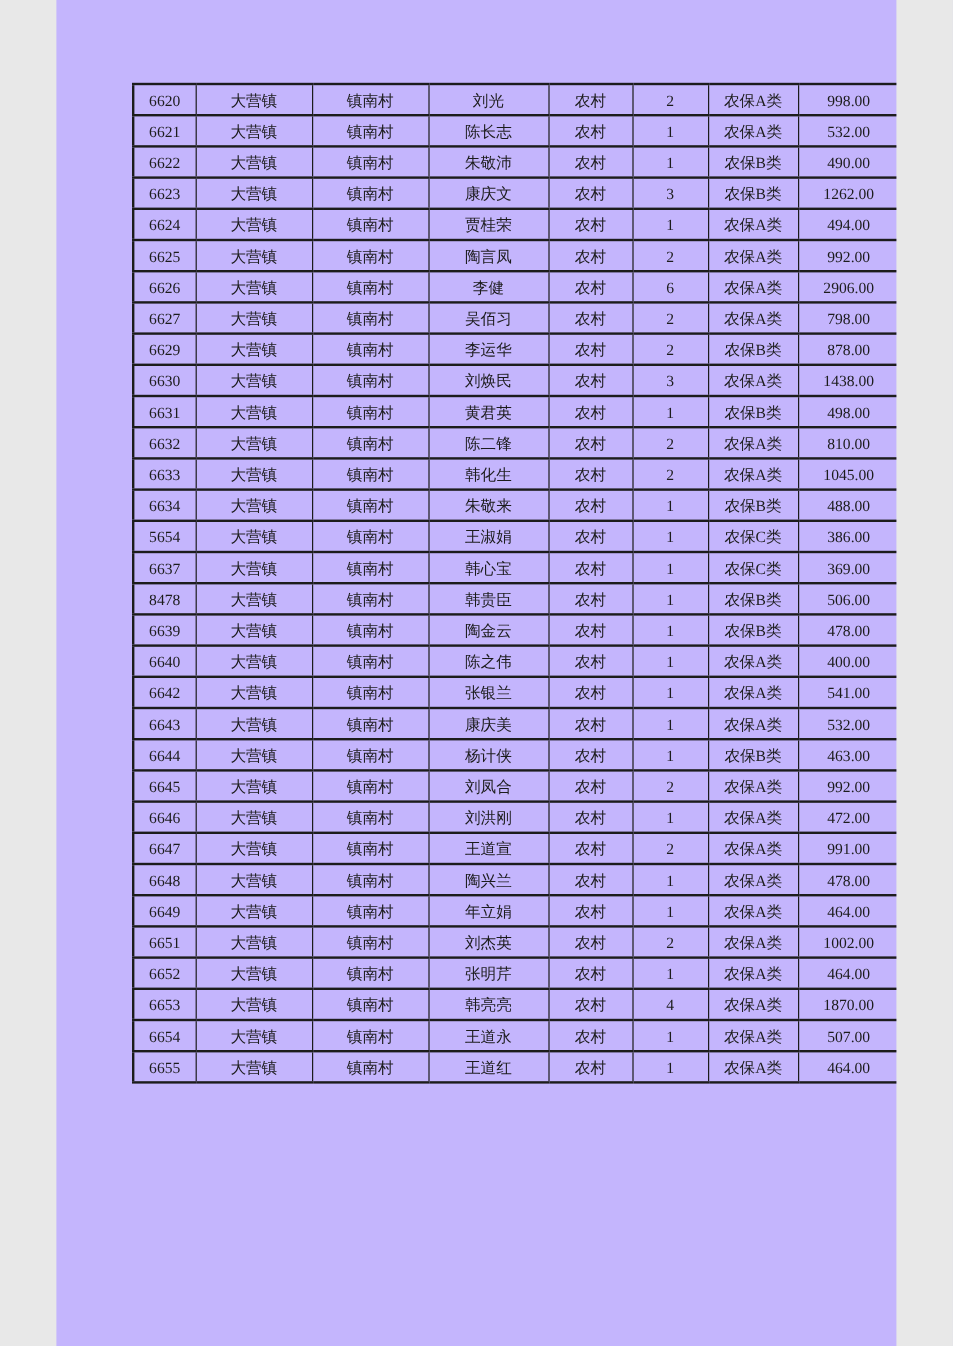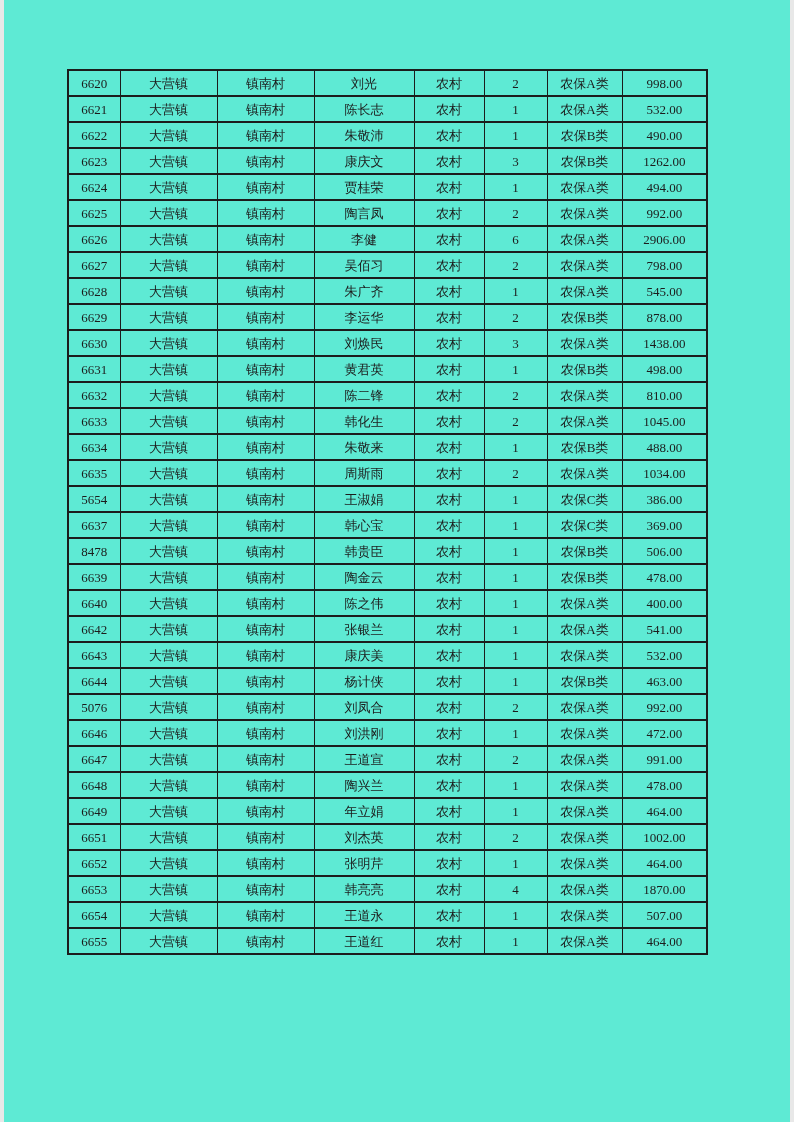--- a/index.html
+++ b/index.html
@@ -1,21 +1,21 @@
 <!DOCTYPE html>
 <html><head>
 <meta charset="utf-8">
 <style>
   * { margin: 0; padding: 0; box-sizing: border-box; }
   html, body { background: #e8e8e8; }
   .page {
     position: relative;
-    width: 786px;
+    width: 700px;
     height: 1122px;
-    background: #5eead4;
+    background: #c4b5fd;
     margin: 0 auto;
     overflow: hidden;
     font-family: "Liberation Serif", "DejaVu Serif", serif;
     color: #1c1c1c;
   }
   table.roster {
     position: absolute;
     left: 63px;
     top: 69px;
     width: 639px;
@@ -135,30 +135,20 @@
           <td>6627</td>
           <td>大营镇</td>
           <td>镇南村</td>
           <td>吴佰习</td>
           <td>农村</td>
           <td>2</td>
           <td>农保A类</td>
           <td>798.00</td>
         </tr>
         <tr>
-          <td>6628</td>
-          <td>大营镇</td>
-          <td>镇南村</td>
-          <td>朱广齐</td>
-          <td>农村</td>
-          <td>1</td>
-          <td>农保A类</td>
-          <td>545.00</td>
-        </tr>
-        <tr>
           <td>6629</td>
           <td>大营镇</td>
           <td>镇南村</td>
           <td>李运华</td>
           <td>农村</td>
           <td>2</td>
           <td>农保B类</td>
           <td>878.00</td>
         </tr>
         <tr>
@@ -203,30 +193,20 @@
         </tr>
         <tr>
           <td>6634</td>
           <td>大营镇</td>
           <td>镇南村</td>
           <td>朱敬来</td>
           <td>农村</td>
           <td>1</td>
           <td>农保B类</td>
           <td>488.00</td>
-        </tr>
-        <tr>
-          <td>6635</td>
-          <td>大营镇</td>
-          <td>镇南村</td>
-          <td>周斯雨</td>
-          <td>农村</td>
-          <td>2</td>
-          <td>农保A类</td>
-          <td>1034.00</td>
         </tr>
         <tr>
           <td>5654</td>
           <td>大营镇</td>
           <td>镇南村</td>
           <td>王淑娟</td>
           <td>农村</td>
           <td>1</td>
           <td>农保C类</td>
           <td>386.00</td>
@@ -295,21 +275,21 @@
           <td>6644</td>
           <td>大营镇</td>
           <td>镇南村</td>
           <td>杨计侠</td>
           <td>农村</td>
           <td>1</td>
           <td>农保B类</td>
           <td>463.00</td>
         </tr>
         <tr>
-          <td>5076</td>
+          <td>6645</td>
           <td>大营镇</td>
           <td>镇南村</td>
           <td>刘凤合</td>
           <td>农村</td>
           <td>2</td>
           <td>农保A类</td>
           <td>992.00</td>
         </tr>
         <tr>
           <td>6646</td>

